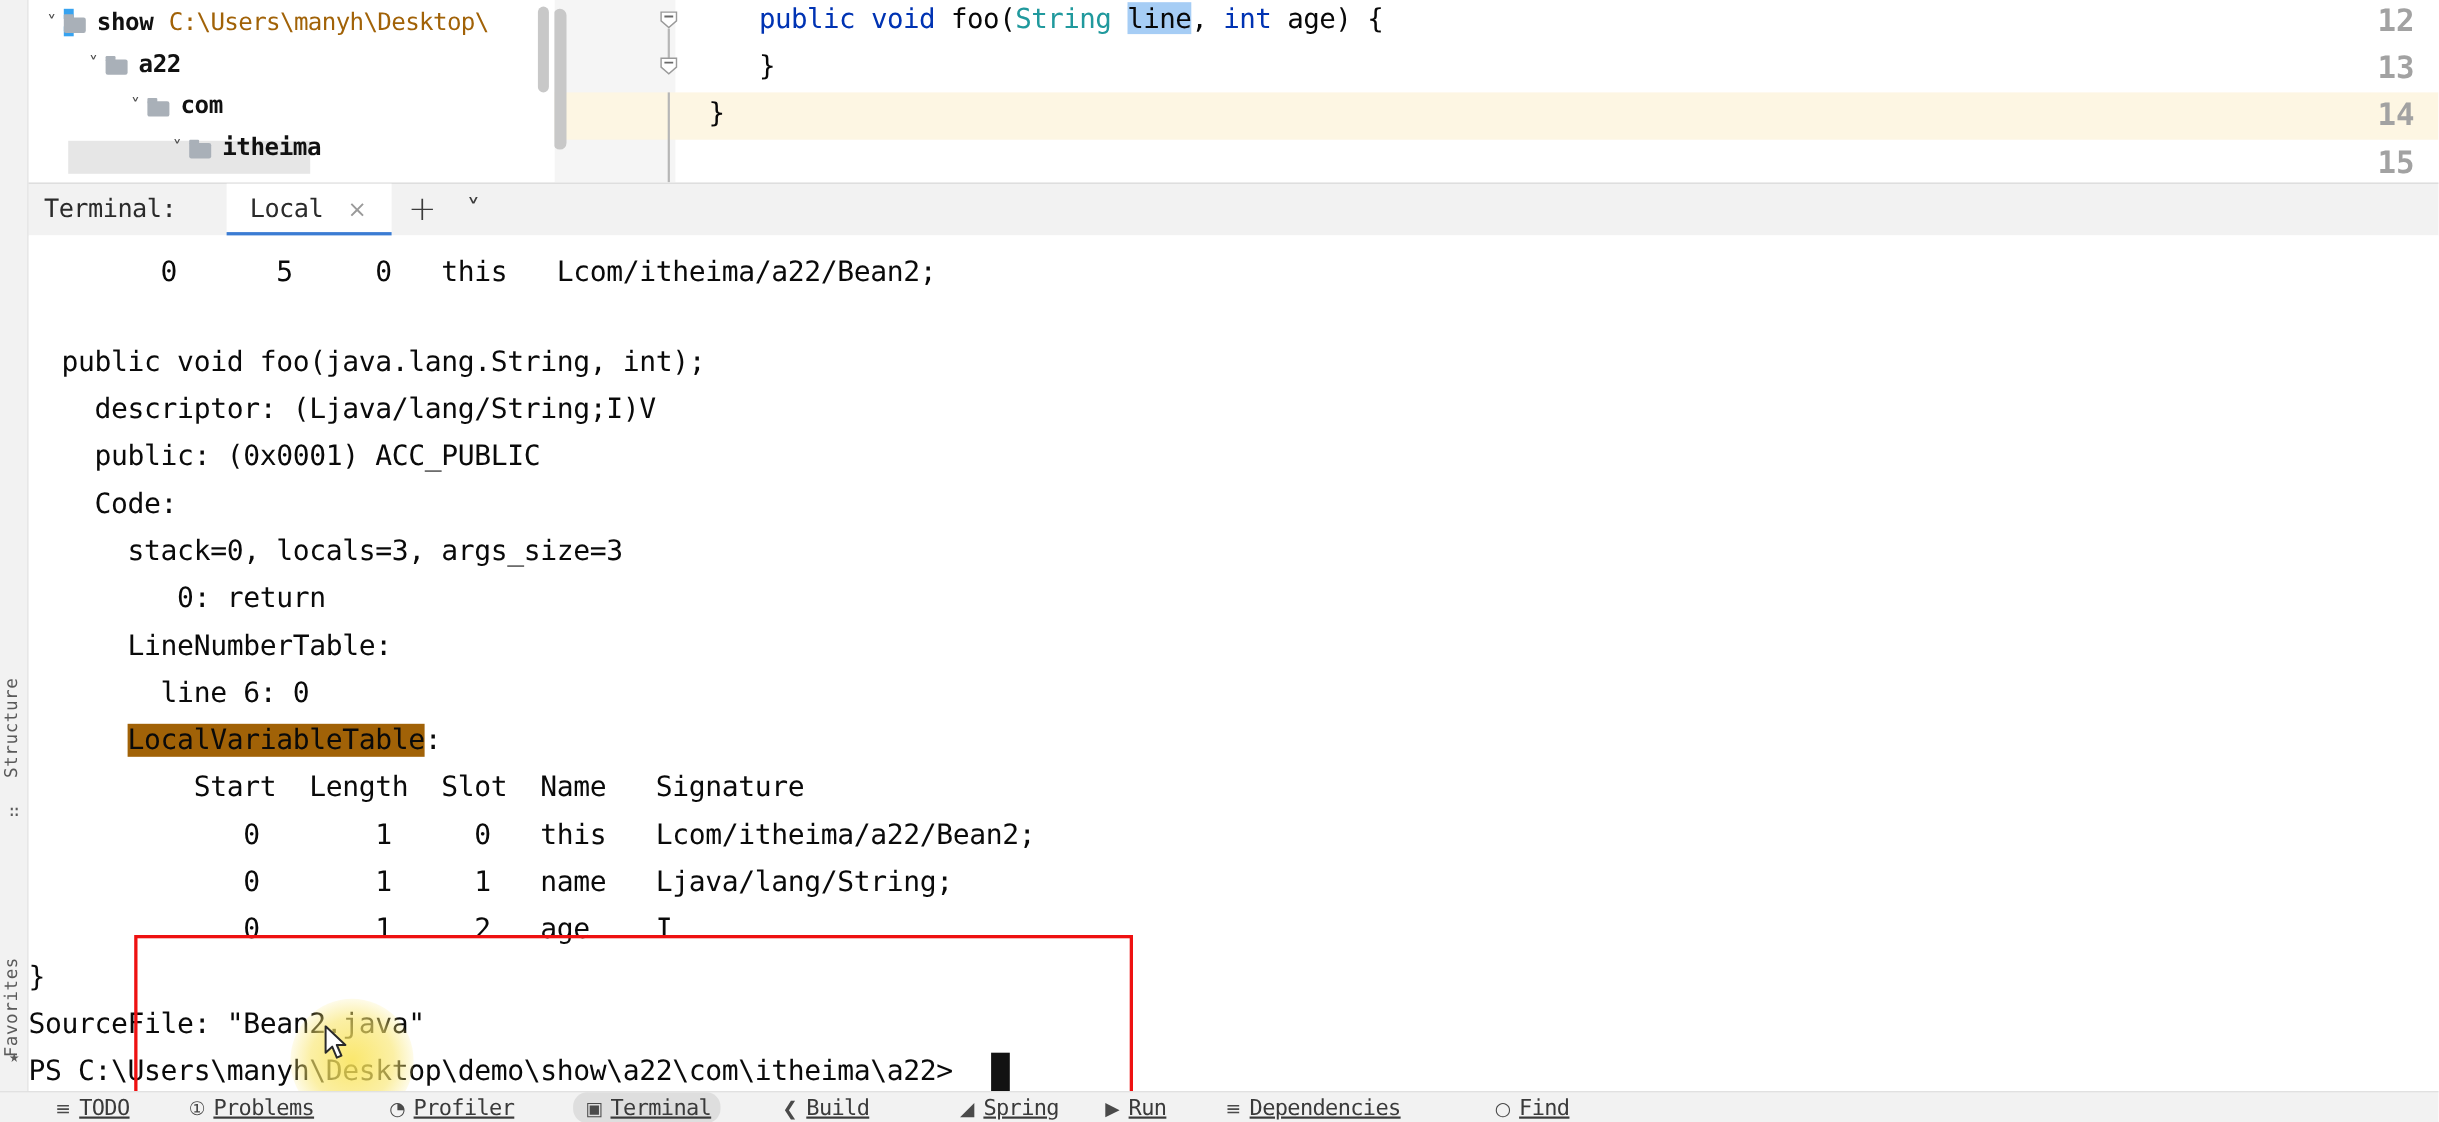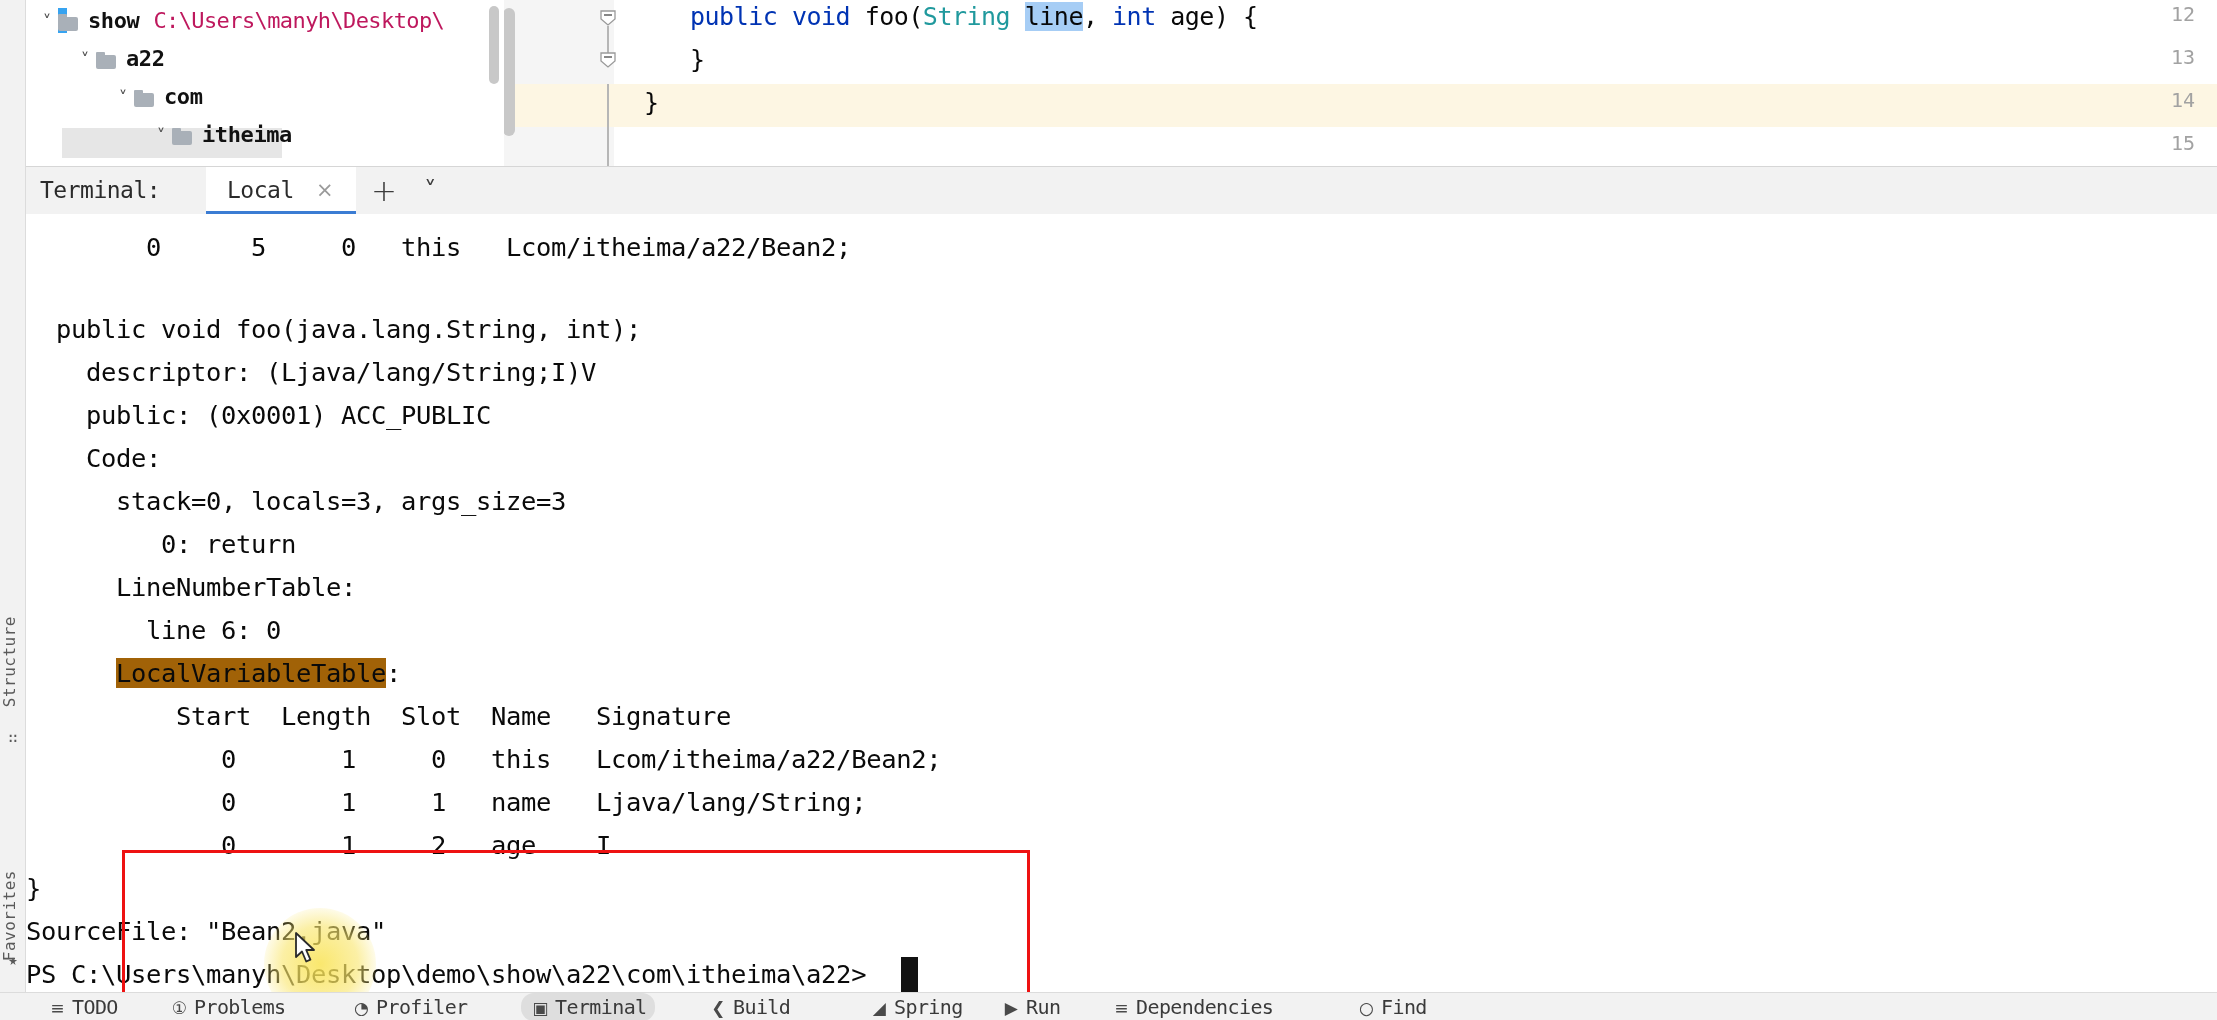--- a/index.html
+++ b/index.html
@@ -55,43 +55,44 @@
     width: 20px; height: 14px; background: #a9b0b8; border-radius: 1px 2px 2px 2px;
   }
   .folder::after {
     content: ""; position: absolute; left: 0; top: 0px;
     width: 9px; height: 4px; background: #a9b0b8; border-radius: 1px 1px 0 0;
   }
   .mod-badge {
     position: absolute; width: 9px; height: 9px; background: #37a3f0;
   }
   .tree-label { font-weight: bold; letter-spacing: -.4px; }
-  .tree-path { color: #be185d; font-weight: normal; margin-left: 14px; letter-spacing: -.6px; }
+  .tree-path { color: #a16207; font-weight: normal; margin-left: 14px; letter-spacing: -.6px; }
 
   .tree-scroll {
     position: absolute; right: 5px; top: 6px; width: 10px; height: 78px;
     background: #c8c8c8; border-radius: 5px;
   }
   .tree-hl {
     position: absolute; left: 36px; top: 128px; width: 220px; height: 30px;
     background: #e6e6e6;
   }
 
   
   .editor-pane {
     position: absolute; left: 504px; top: 0; width: 1713px; height: 166px;
     background: #ffffff; overflow: hidden;
   }
   .gutter {
     position: absolute; left: 0; top: 0; width: 110px; height: 166px;
     background: #f5f5f5;
   }
   .gutter-line {
-    position: absolute; right: 22px; font-size: 20px; color: #a2a2a2;
+    position: absolute; right: 22px; font-size: 28px; color: #a2a2a2;
     font-family: "DejaVu Sans Mono", monospace;
+    font-weight: bold;
   }
   .fold-col { position: absolute; left: 94px; top: 0; width: 24px; height: 166px; }
   .fold-mark {
     position: absolute; left: 0; width: 20px; height: 20px;
   }
   .fold-mark svg { display: block; }
   .fold-line {
     position: absolute; left: 9px; width: 2px; background: #b6b6b6;
   }
   .editor-row-hl {
@@ -172,21 +173,21 @@
   }
 
   
   .status-bar {
     position: absolute; left: 0; bottom: 0; width: 2217px; height: 28px;
     background: #f2f2f2; border-top: 1px solid #dcdcdc;
   }
   .sb-item {
     position: absolute; top: 0; height: 28px; line-height: 28px;
     font-size: 20px; color: #3a3a3a; white-space: nowrap;
-    font-family: "DejaVu Sans Mono", monospace; letter-spacing: -.6px;
+    font-family: "DejaVu Sans Mono", monospace; letter-spacing: -.6px; text-decoration: underline;
   }
   .sb-item .sb-ic {
     display: inline-block; width: 22px; text-align: center; color: #4a4a4a;
     font-family: "DejaVu Sans", sans-serif; font-size: 17px; margin-right: 4px;
   }
   .sb-item.active { background: #dedede; padding: 0 8px; }
 </style>
 </head>
 <body>
 

